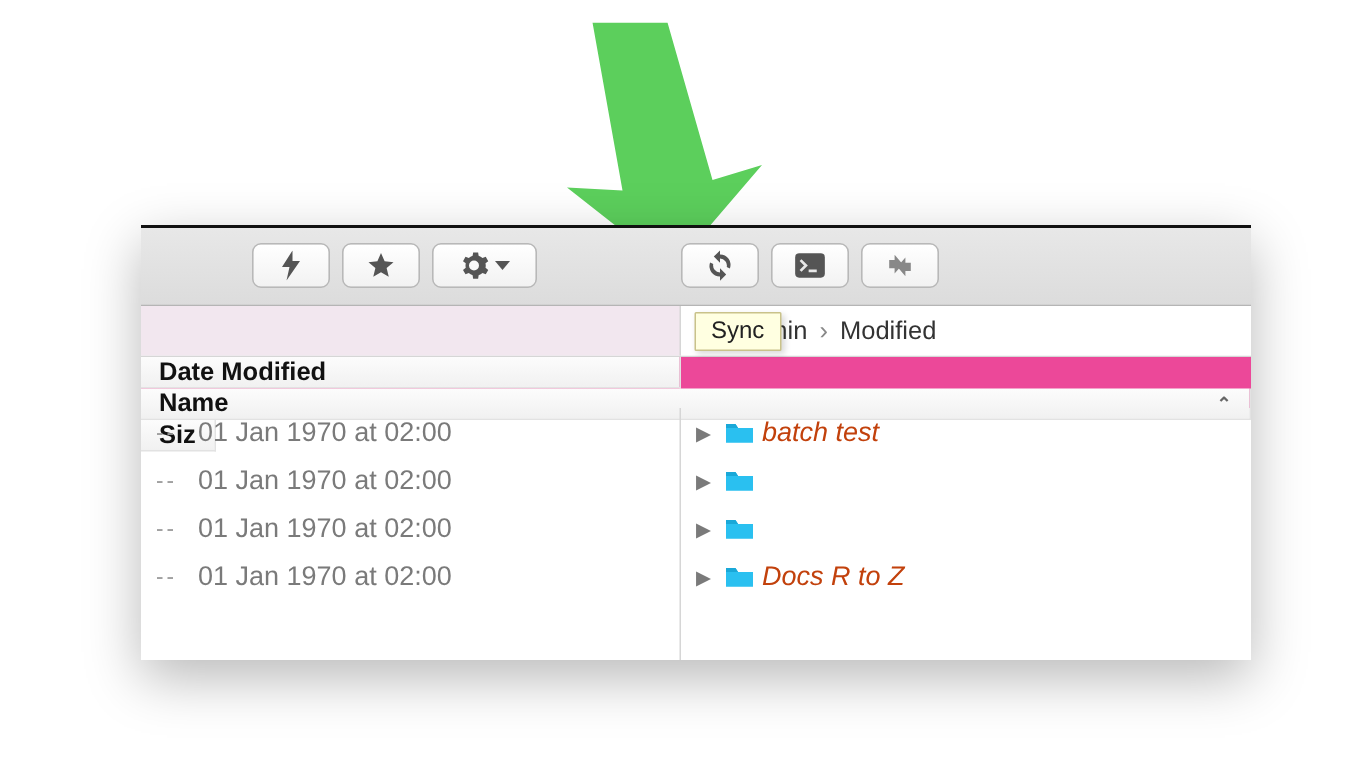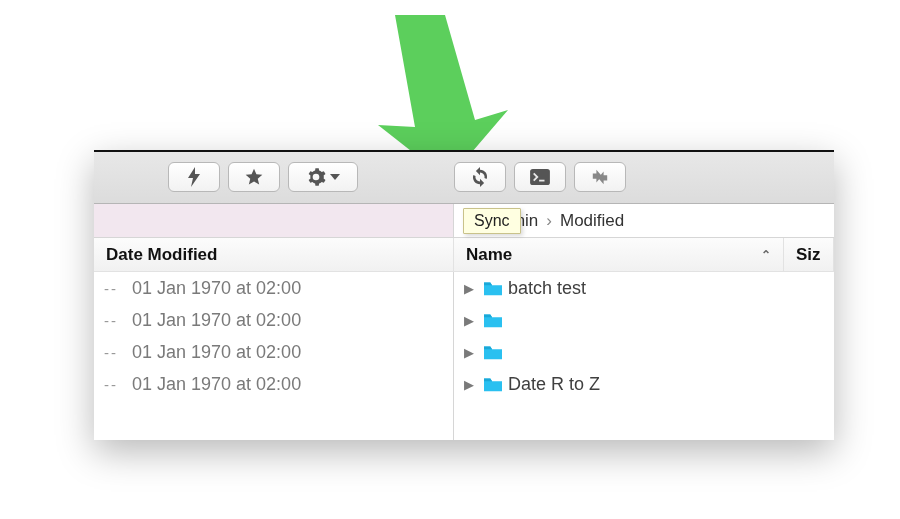--- a/index.html
+++ b/index.html
@@ -71,24 +71,25 @@
       padding: 0 10px;
       gap: 8px;
       font-size: 17px;
       color: #333;
     }
     .house-icon { display:inline-flex; }
     .path-sep { color: #888; }
     .header-row {
       height: 34px;
       display: flex;
-      background: #be185d;
+      background: #ec4899;
       font-size: 17px;
       font-weight: 600;
       color: #111;
+      flex-direction: column;
     }
     .header-cell {
       display: flex;
       align-items: center;
       padding: 0 12px;
       border-right: 1px solid #e2e2e2;
       border-bottom: 1px solid #e2e2e2;
       background: linear-gradient(#fcfcfc,#f1f1f1);
     }
     .header-cell.left { width: 360px; }
@@ -111,21 +112,21 @@
       display: flex;
       align-items: center;
       font-size: 18px;
       padding: 0 10px;
       color: #333;
     }
     .row .dashes { color: #999; width: 28px; letter-spacing: 2px; font-size: 15px; }
     .row .date-text { color: #7a7a7a; text-align: center; }
     .row .triangle { color: #7a7a7a; width: 18px; font-size: 13px; }
     .row .folder { width: 26px; display:inline-flex; align-items:center; }
-    .row .fname { color: #404040; }
+    .row .fname { color: #c2410c; font-style: italic; }
     .tooltip {
       position: absolute;
       left: 463px;
       top: 208px;
       background: #ffffe1;
       border: 1px solid #c9c28a;
       padding: 3px 10px;
       font-size: 16px;
       color: #222;
       border-radius: 1px;
@@ -294,21 +295,21 @@
         </span>
       </div>
       <div class="row">
         <span class="triangle">▶</span>
         <span class="folder">
           <svg width="22" height="18" viewBox="0 0 24 20">
               <path d="M2 4 L9 4 L11 7 L22 7 L22 18 L2 18 Z" fill="#2ac0f0"></path>
               <path d="M2 4 L9 4 L11 7 L2 7 Z" fill="#1aa8d8"></path>
             </svg>
         </span>
-        <span class="fname">Date R to Z</span>
+        <span class="fname">Docs R to Z</span>
       </div>
     </div>
   </div>
 </div>
 
 <div class="tooltip">
   <span>Sync</span>
 </div>
 
 </body></html>

